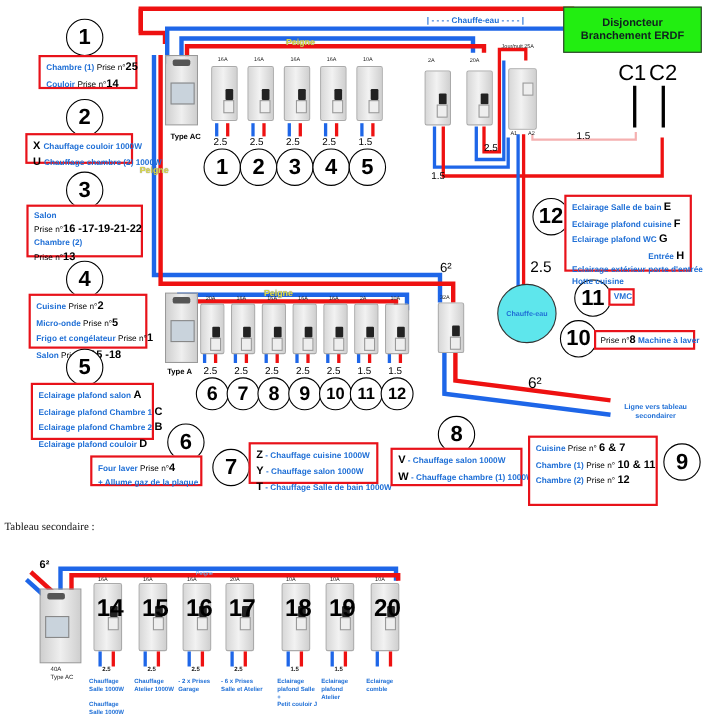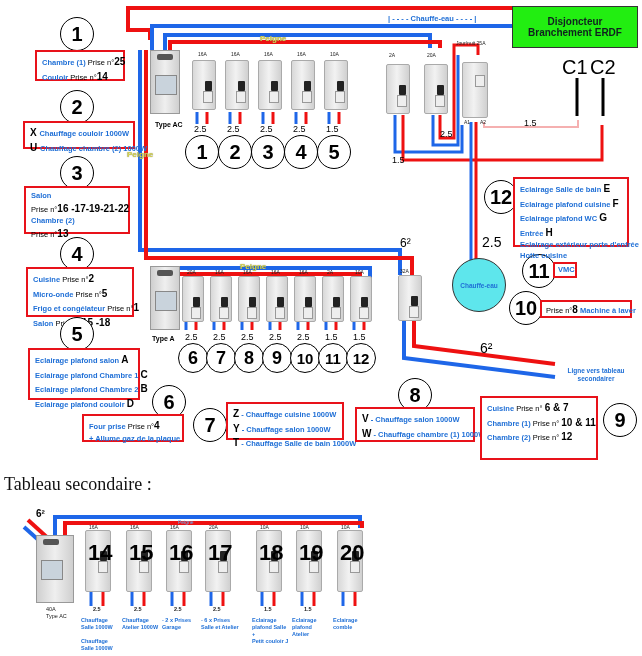--- a/index.html
+++ b/index.html
@@ -244,21 +244,21 @@
   <span style="font-size:6.5px;color:#1f6fd6;font-weight:bold;">Chauffe-eau</span>
 </div>
 
 <div class="circ" style="left:60px;top:17px;">1</div>
 <div class="box" style="left:35px;top:50px;width:90px;height:31px;">
     <div style="white-space:nowrap;"><span class="blue">Chambre (1) </span><span class="blk">Prise n°</span><span class="big">25</span></div>
     <div style="white-space:nowrap;"><span class="blue">Couloir </span><span class="blk">Prise n°</span><span class="big">14</span></div>
   </div>
 
 <div class="circ" style="left:60px;top:90px;">2</div>
-<div class="box" style="left:23px;top:121px;width:112px;height:28px;">
+<div class="box" style="left:23px;top:121px;width:98px;height:28px;">
     <div style="white-space:nowrap;"><span class="big">X </span><span class="blue">Chauffage couloir 1000W</span></div>
     <div style="white-space:nowrap;"><span class="big">U </span><span class="blue">Chauffage chambre (2) 1000W</span></div>
   </div>
 
 <div class="circ" style="left:60px;top:156px;">3</div>
 <div class="box" style="left:24px;top:186px;width:106px;height:48px;">
     <div style="white-space:nowrap;"><span class="blue">Salon</span></div>
     <div style="white-space:nowrap;"><span class="blk">Prise n°</span><span class="big">16 -17-19-21-22</span></div>
     <div style="white-space:nowrap;"><span class="blue">Chambre (2)</span></div>
     <div style="white-space:nowrap;"><span class="blk">Prise n°</span><span class="big">13</span></div>
@@ -275,21 +275,21 @@
 <div class="circ" style="left:60px;top:317px;">5</div>
 <div class="box" style="left:28px;top:348px;width:112px;height:52px;">
     <div style="white-space:nowrap;"><span class="blue">Eclairage plafond salon </span><span class="big">A</span></div>
     <div style="white-space:nowrap;"><span class="blue">Eclairage plafond Chambre 1 </span><span class="big">C</span></div>
     <div style="white-space:nowrap;"><span class="blue">Eclairage plafond Chambre 2 </span><span class="big">B</span></div>
     <div style="white-space:nowrap;"><span class="blue">Eclairage plafond couloir </span><span class="big">D</span></div>
   </div>
 
 <div class="circ" style="left:152px;top:385px;">6</div>
 <div class="box" style="left:82px;top:414px;width:102px;height:28px;">
-    <div style="white-space:nowrap;"><span class="blue">Four prise  </span><span class="blk">Prise n°</span><span class="big">4</span></div>
+    <div style="white-space:nowrap;"><span class="blue">Four laver  </span><span class="blk">Prise n°</span><span class="big">4</span></div>
     <div style="white-space:nowrap;"><span class="blue">+ Allume gaz  de la plaque</span></div>
   </div>
 
 <div class="circ" style="left:193px;top:408px;">7</div>
 <div class="box" style="left:226px;top:402px;width:118px;height:38px;">
     <div style="white-space:nowrap;"><span class="big">Z</span><span class="blue"> - Chauffage cuisine 1000W</span></div>
     <div style="white-space:nowrap;"><span class="big">Y</span><span class="blue"> - Chauffage salon 1000W</span></div>
     <div style="white-space:nowrap;"><span class="big">T</span><span class="blue"> - Chauffage Salle de bain 1000W</span></div>
   </div>
 
@@ -314,26 +314,26 @@
 <div class="circ" style="left:522px;top:254px;">11</div>
 <div class="box" style="left:553px;top:262px;width:24px;height:16px;padding:1px 3px;">
     <div style="white-space:nowrap;"><span class="blue">VMC</span></div>
   </div>
 
 <div class="circ" style="left:484px;top:180px;">12</div>
 <div class="box" style="left:513px;top:177px;width:116px;height:70px;">
     <div style="white-space:nowrap;"><span class="blue">Eclairage Salle de bain </span><span class="big">E</span></div>
     <div style="white-space:nowrap;"><span class="blue">Eclairage plafond cuisine </span><span class="big">F</span></div>
     <div style="white-space:nowrap;"><span class="blue">Eclairage plafond WC </span><span class="big">G</span></div>
-    <div style="white-space:nowrap;"><span class="blue">Entrée </span><span class="big">H</span></div>
+    <div style="white-space:nowrap;text-align:right;"><span class="blue">Entrée </span><span class="big">H</span></div>
     <div style="white-space:nowrap;text-align:center;"><span class="blue">Eclairage extérieur porte d'entrée</span></div>
     <div style="white-space:nowrap;"><span class="blue">Hotte cuisine</span></div>
   </div>
 
-<div class="abs" style="left:4px;top:474px;font-family:'Liberation Serif',serif;font-size:18px;color:#111;">Tableau secondaire :</div>
+<div class="abs" style="left:4px;top:474px;font-family:'Liberation Serif',serif;font-size:10px;color:#111;">Tableau secondaire :</div>
 <div class="wire-lbl" style="left:36px;top:508px;font-weight:bold;font-size:10px;">6²</div>
 <div class="diff" style="left:36px;top:535px;width:38px;height:68px;">
     <div class="scr"></div>
     <div class="panel"></div>
   </div>
 <div class="amp" style="left:46px;top:606px;font-size:5.5px;">40A</div>
 <div class="amp" style="left:46px;top:613px;font-size:5.5px;">Type AC</div>
 <div class="abs" style="left:178px;top:519px;font-size:5px;color:#5db6ff;">Peigne</div>
 <div id="secondary">
     <div class="breaker" style="left:85px;top:530px;width:26px;height:62px;">

